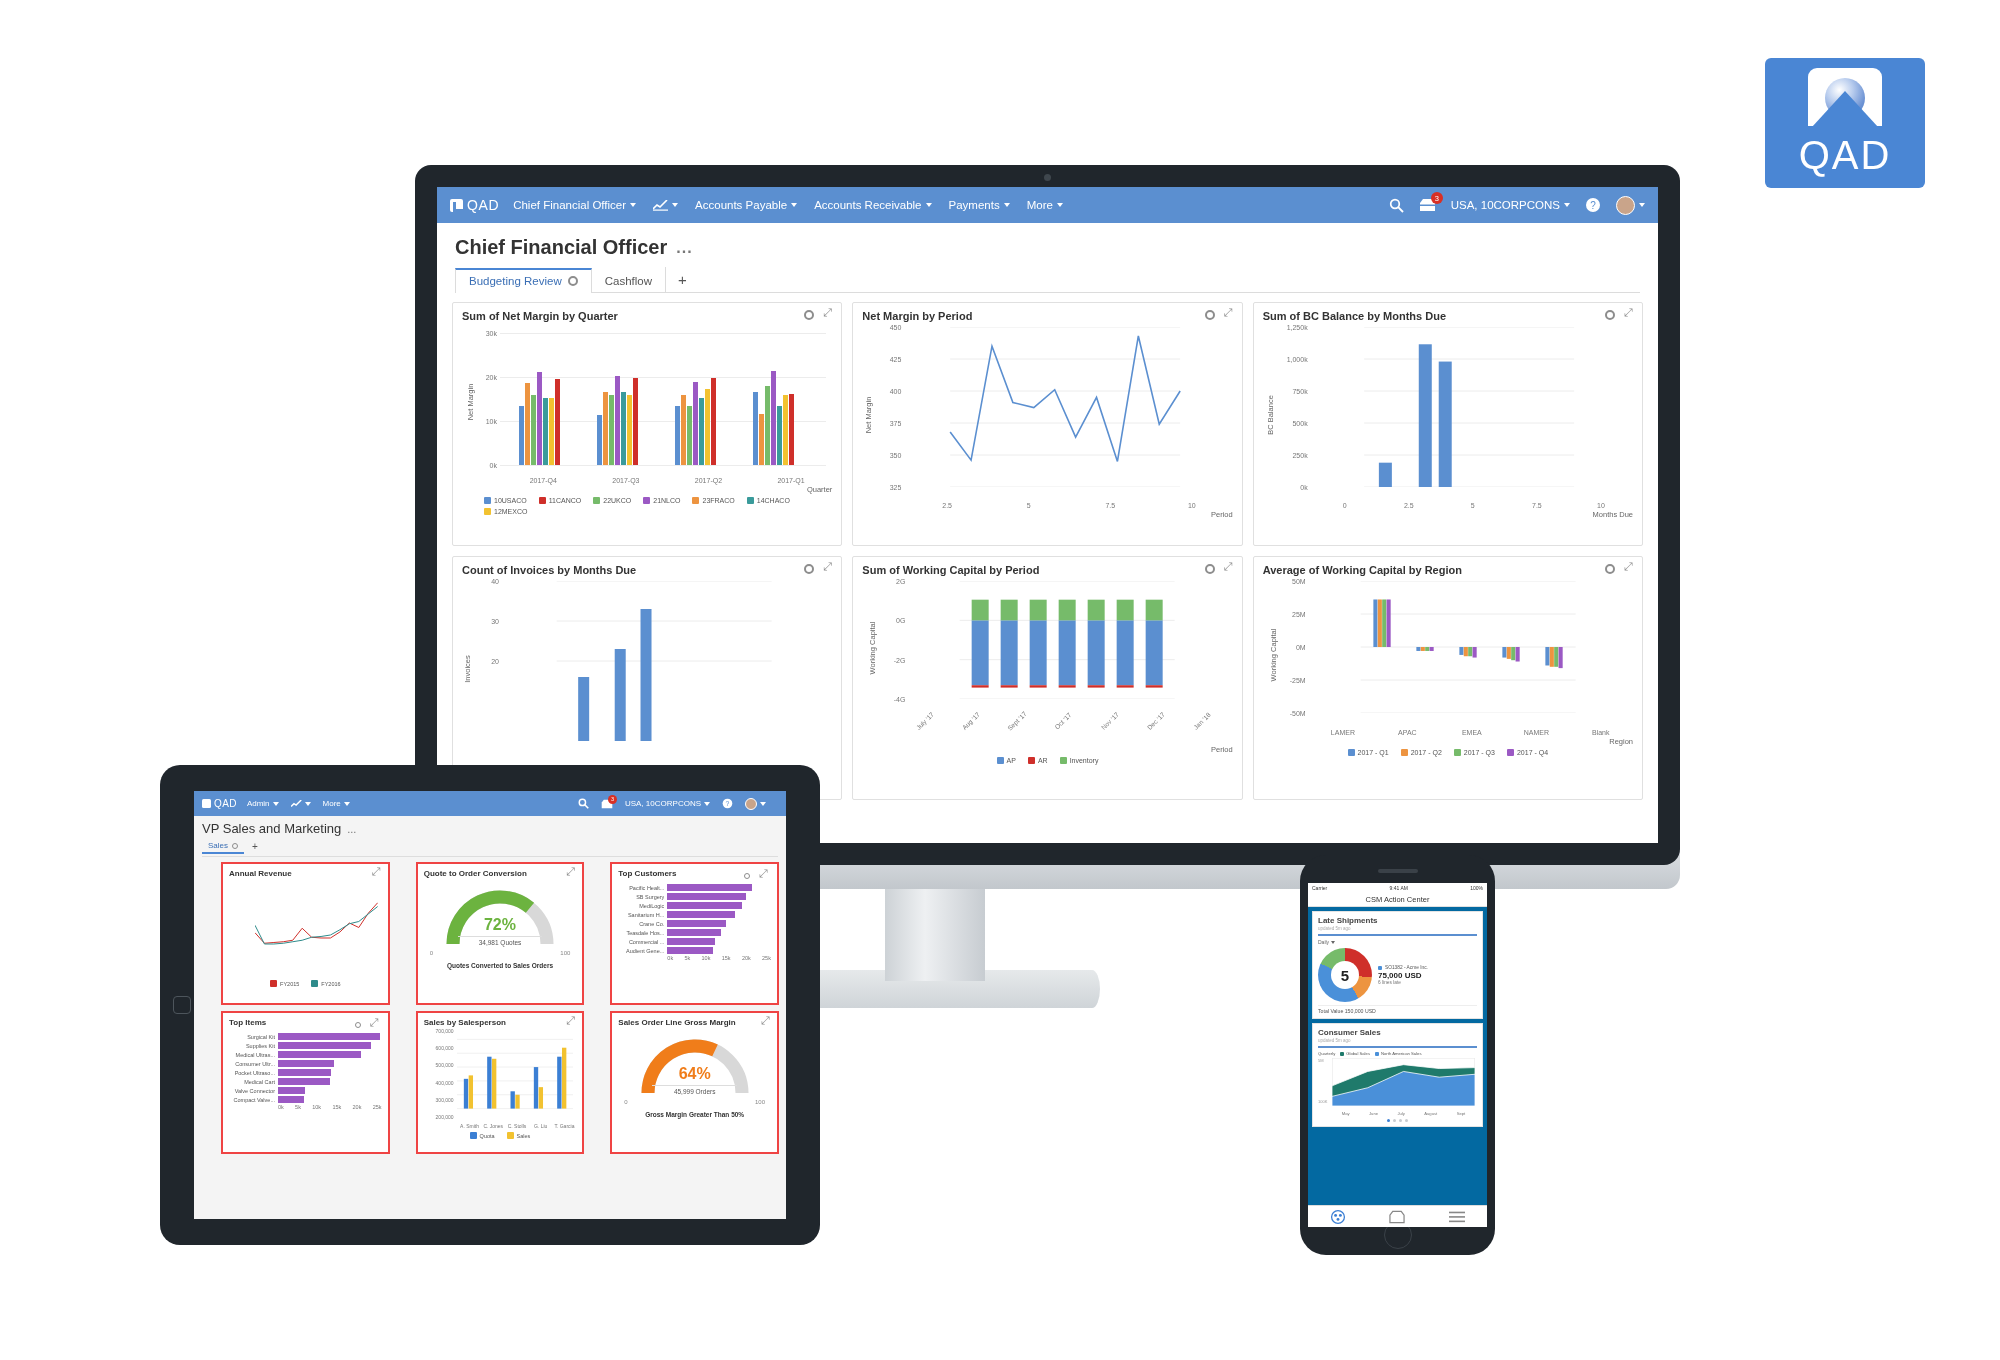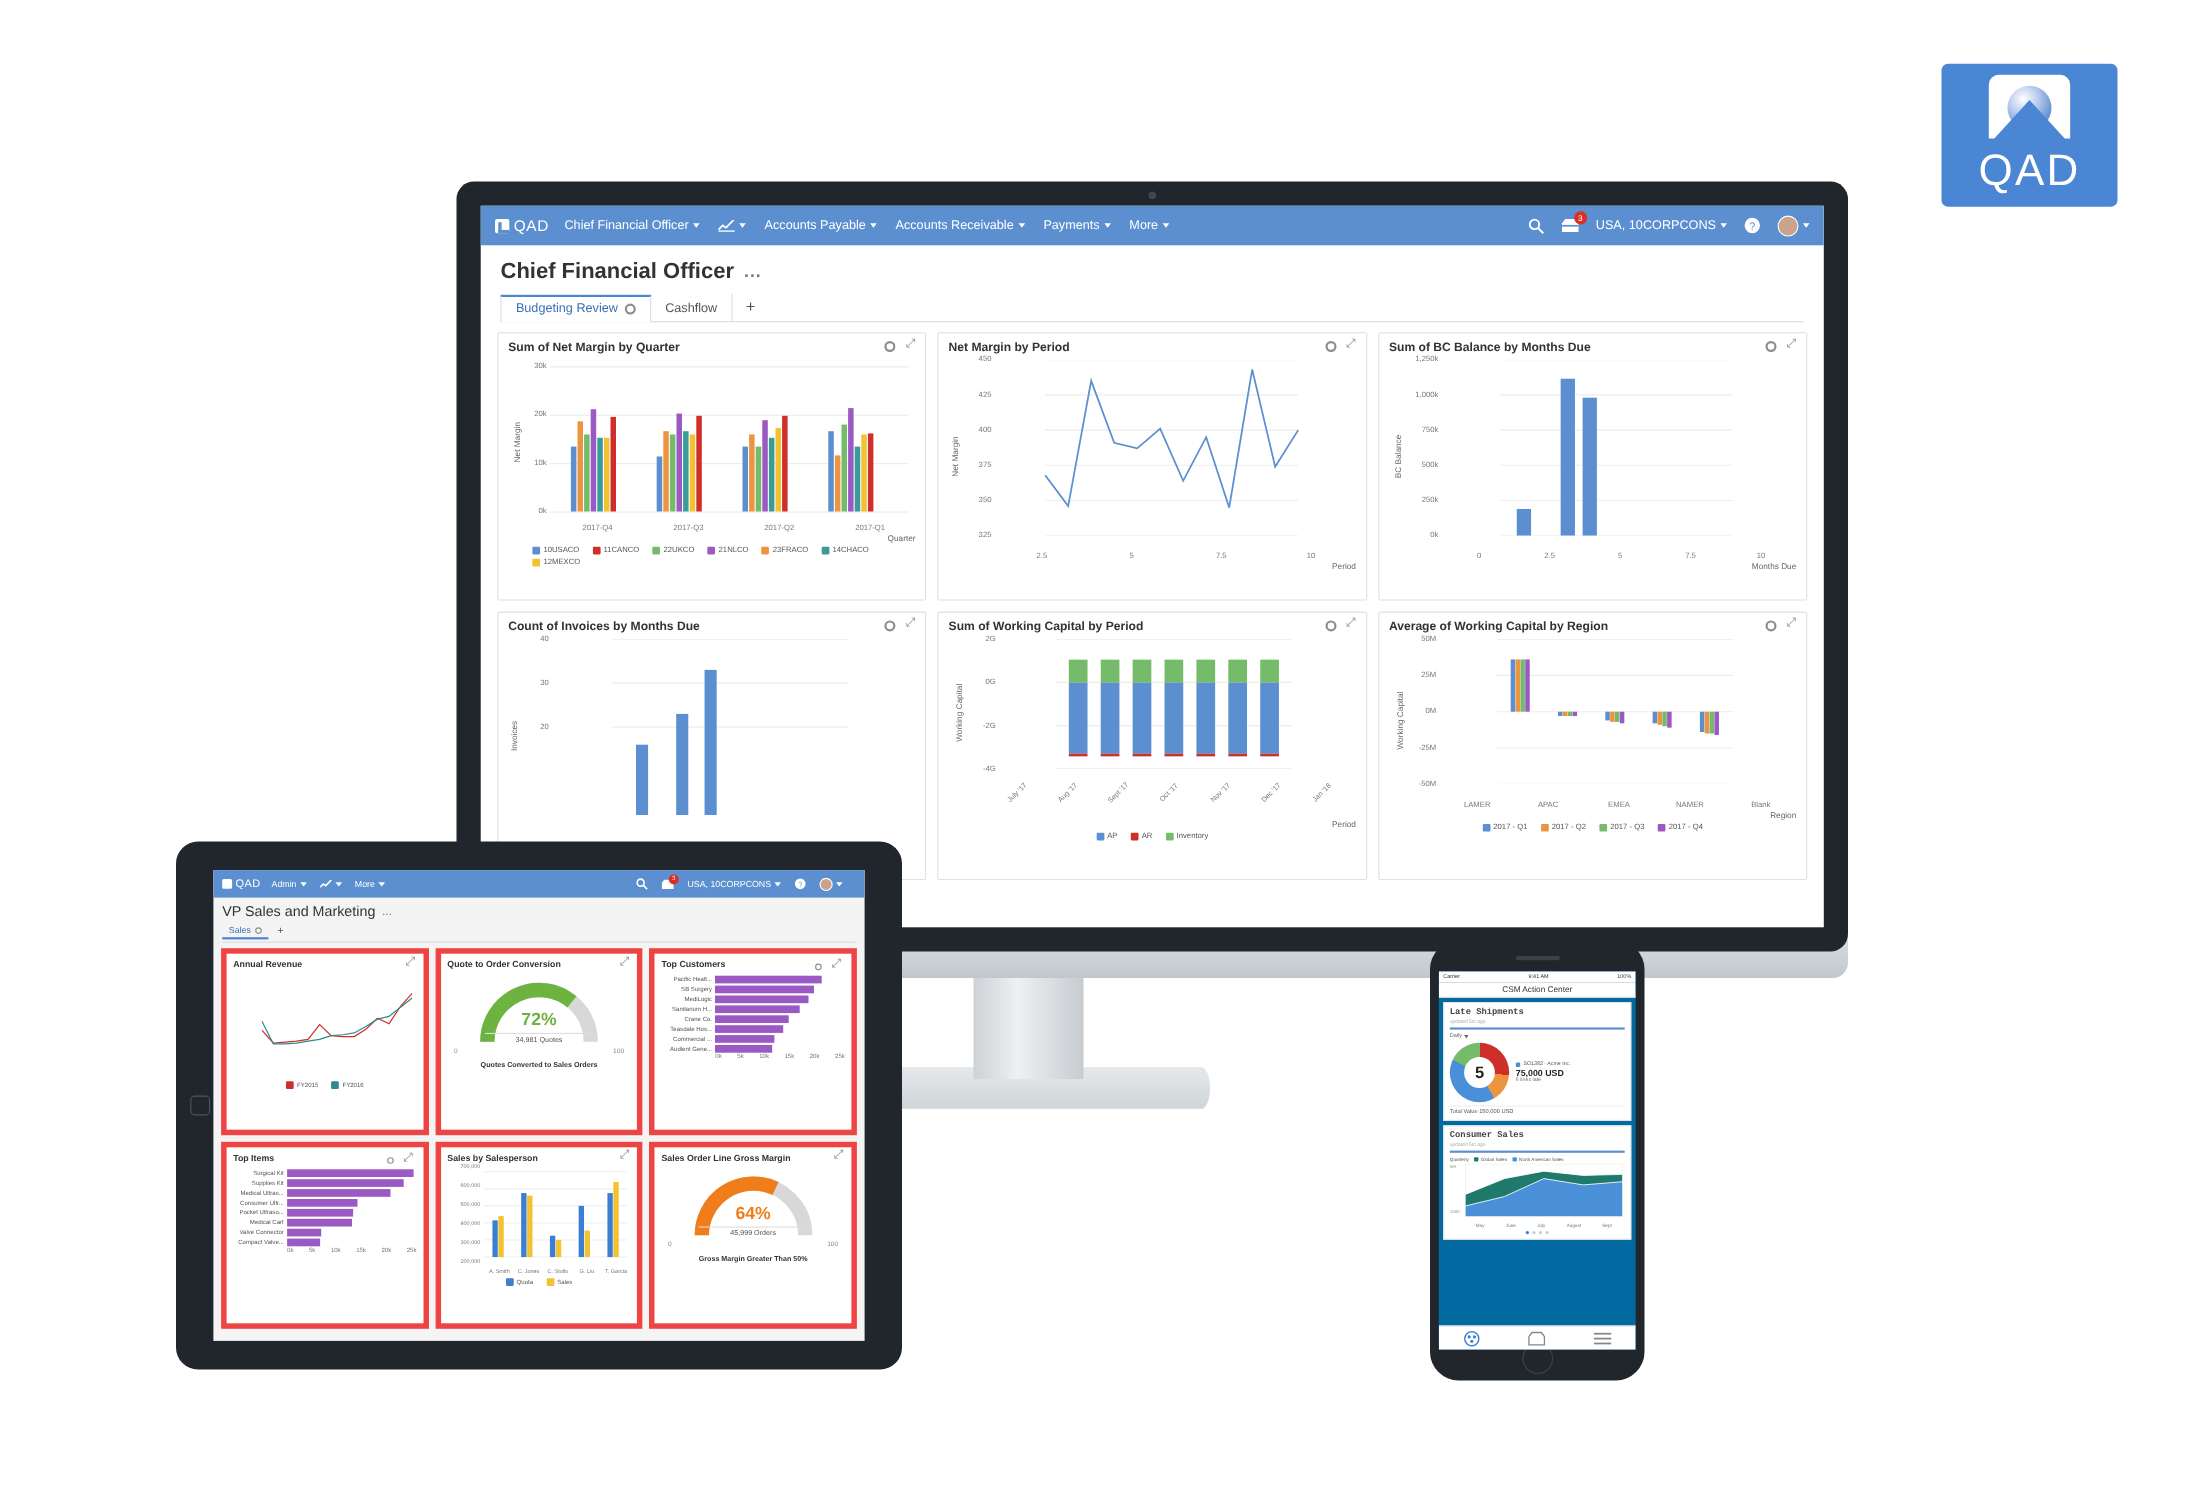--- a/index.html
+++ b/index.html
@@ -92,21 +92,21 @@
      background:#20262c; border-radius:20px; padding:26px 34px; }
   #tablet-screen { width:100%; height:100%; background:#f4f4f4; overflow:hidden; position:relative; }
   #tablet .home { position:absolute; left:13px; top:50%; margin-top:-9px; width:18px; height:18px;
      border:1.5px solid #4d555c; border-radius:4px; }
   .tnav { height:25px; background:#5b8fd0; display:flex; align-items:center; padding:0 8px;
      color:#fff; font-size:8px; white-space:nowrap; }
   .tnav .nitem { margin-right:12px; display:flex; align-items:center; gap:3px; }
   .tnav .brand { font-size:10px; letter-spacing:.4px; margin-right:10px; display:flex; align-items:center; gap:3px; }
   .tnav .brand .glyph { width:9px; height:9px; background:#fff; border-radius:1.5px; }
   .tgrid { display:grid; grid-template-columns:repeat(3,1fr); gap:6px; padding:5px 7px; }
-  .twidget { background:#fff; border:5px solid #ef4444; height:170px; padding:5px 6px; position:relative; }
+  .twidget { background:#fff; border:2px solid #ef4444; height:143px; padding:5px 6px; position:relative;margin-left:20px; }
   .twidget .wtitle { font-size:8px; color:#333; font-weight:600; }
 
   
   .gauge { position:relative; width:100%; height:74px; margin-top:6px; }
   .gauge .arc { position:absolute; left:50%; top:0; transform:translateX(-50%); }
   .gaugeval { position:absolute; left:0; right:0; top:32px; text-align:center; font-size:16px; font-weight:700; }
   .gaugesub { position:absolute; left:0; right:0; top:55px; text-align:center; font-size:6.5px; color:#555; }
   .gaugecap { text-align:center; font-size:6.5px; color:#333; margin-top:4px; font-weight:600; }
   .gmin { position:absolute; left:6px; bottom:2px; font-size:6px; color:#888; }
   .gmax { position:absolute; right:6px; bottom:2px; font-size:6px; color:#888; }
@@ -123,21 +123,21 @@
   #phone-screen { width:100%; height:100%; background:#0369a1; overflow:hidden; position:relative; }
   #phone .speaker { position:absolute; left:50%; top:14px; margin-left:-20px; width:40px; height:4px;
      border-radius:2px; background:#3a4148; }
   #phone .hbtn { position:absolute; left:50%; bottom:6px; margin-left:-14px; width:28px; height:28px;
      border-radius:50%; border:1.5px solid #3a4148; }
   .pstatus { height:10px; background:#fff; display:flex; align-items:center; justify-content:space-between;
      padding:0 4px; font-size:5px; color:#333; }
   .ptitle { height:14px; background:#fff; border-bottom:1px solid #e0e0e0; display:flex;
      align-items:center; justify-content:center; font-size:7.5px; color:#333; }
   .pcard { background:#fff; margin:4px 4px 0 4px; border:1px solid #e4e4e4; padding:4px 5px; }
-  .pcard .h { font-size:8px; color:#444; font-weight:600;font-family:Liberation Mono, monospace; }
+  .pcard .h { font-size:8px; color:#444; font-weight:600; }
   .pcard .sub { font-size:4.5px; color:#aaa; margin-top:1px; }
   .pcard .rule { height:2px; background:#5b8fd0; margin:3px 0; }
   .ptabs { height:22px; background:#fff; border-top:1px solid #ddd; display:flex;
      align-items:center; justify-content:space-around; position:absolute; bottom:0; left:0; right:0; }
 
   .donut { width:54px; height:54px; border-radius:50%; position:relative; }
   .donut .hole { position:absolute; left:13px; top:13px; width:28px; height:28px; border-radius:50%;
      background:#fff; display:flex; align-items:center; justify-content:center; font-size:15px; font-weight:700; color:#222; }
   .dots-row { display:flex; gap:3px; justify-content:center; margin-top:3px; }
   .dot { width:3px; height:3px; border-radius:50%; background:#c9ccd0; }

